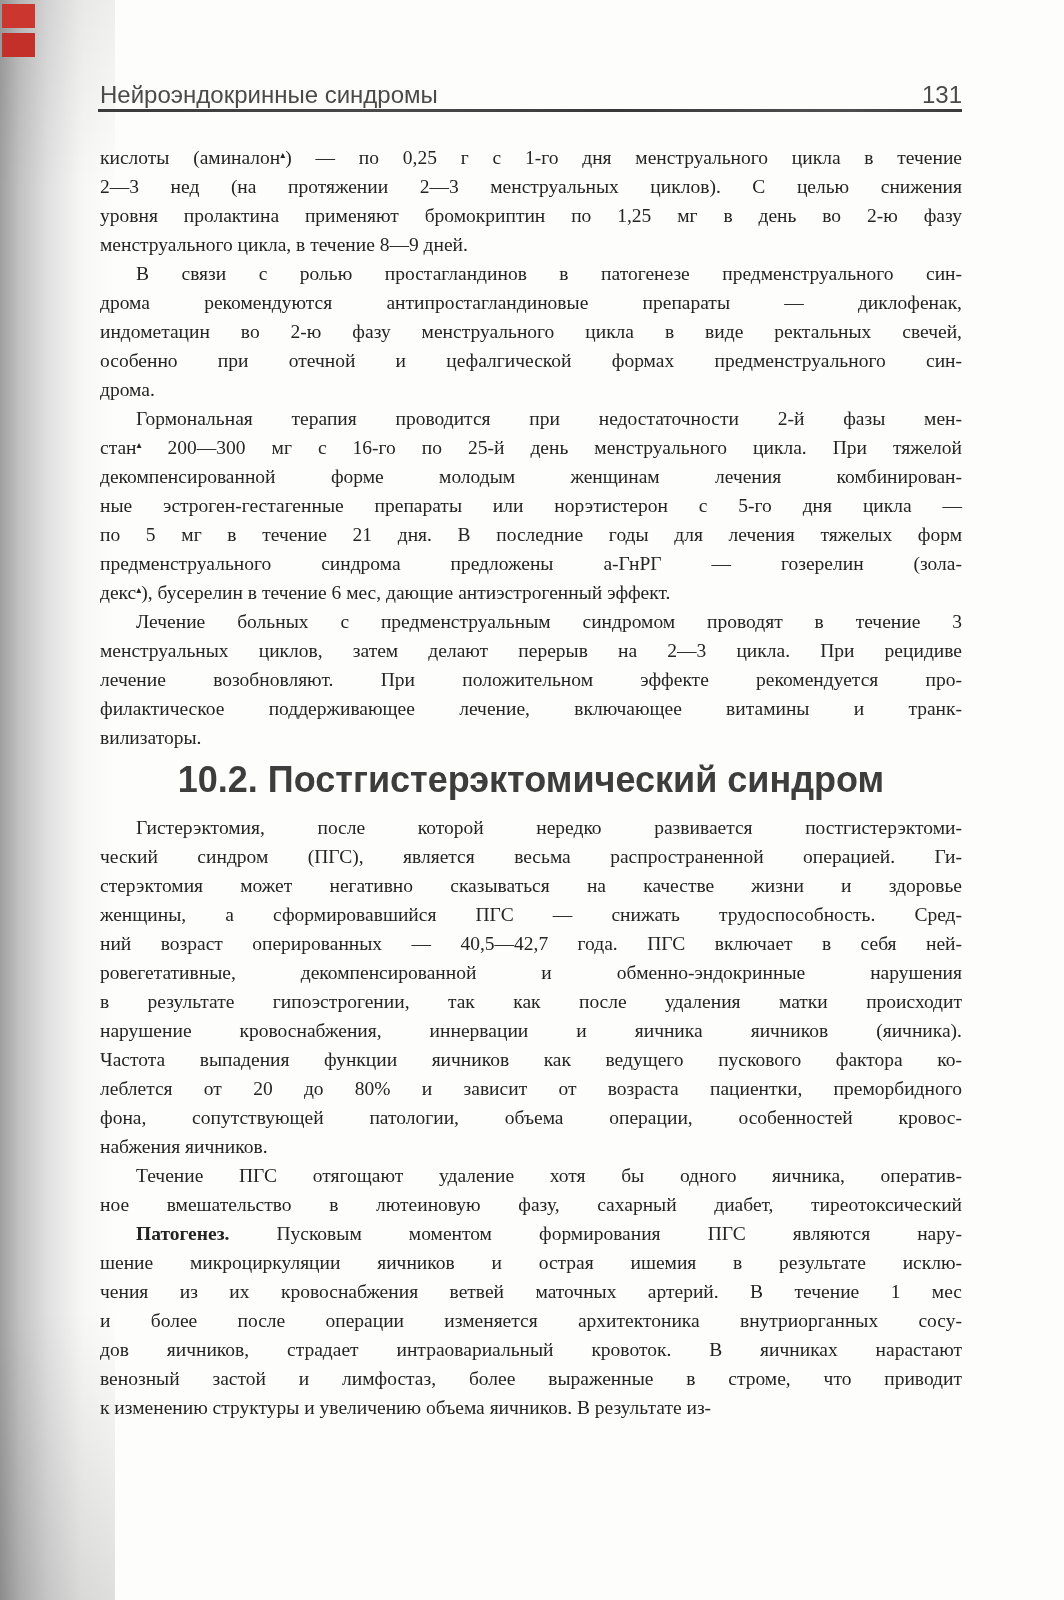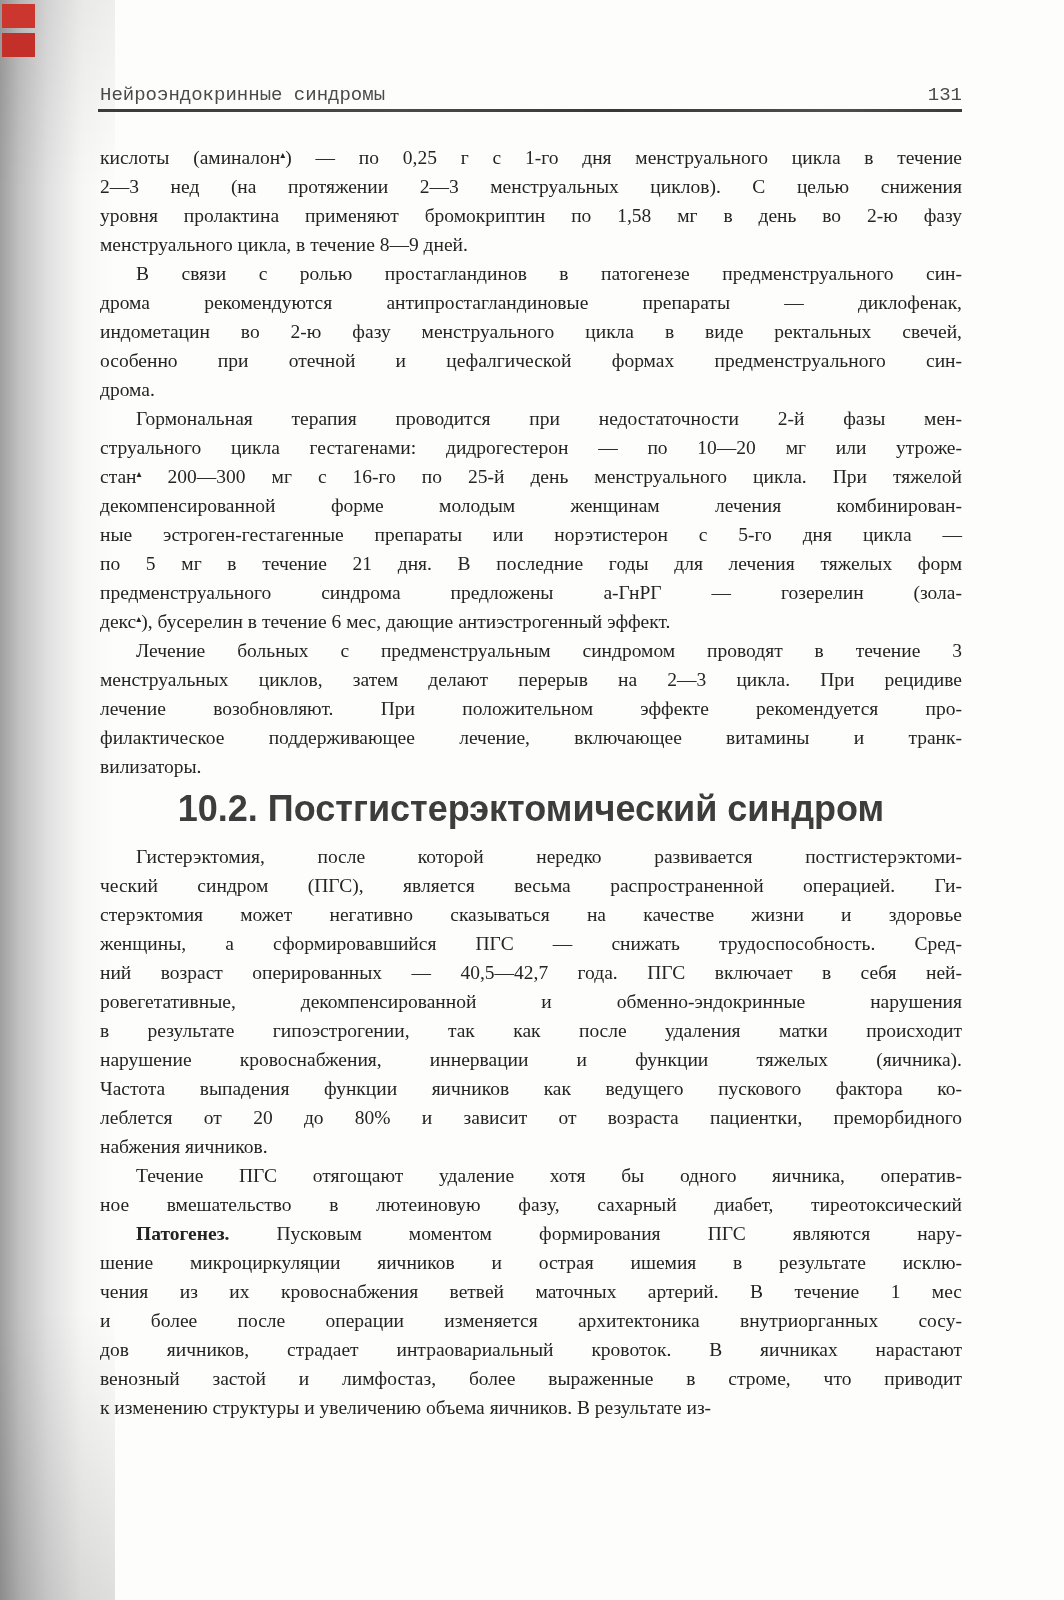--- a/index.html
+++ b/index.html
@@ -19,22 +19,22 @@
       linear-gradient(to right, #9f9f9f 0px, #c2c2c2 20px, #e0e0e0 48px, #f7f7f6 82px, #fdfdfc 115px);
     pointer-events:none;
   }
   .red-marker{position:absolute;left:2px;width:33px;height:24px;background:var(--red-marker,#cb372e);}
   .red-marker.m1{top:4px;}
   .red-marker.m2{top:33px;background:#c3302a;}
   .content-frame{position:absolute;left:100px;top:0;width:862px;}
   .running-header{
     margin-top:83px;
     display:flex;justify-content:space-between;align-items:baseline;
-    font-family:Liberation Mono, monospace;
-    font-size:19px;line-height:24px;color:#4a4a4a;
+    font-family:Liberation Sans, sans-serif;
+    font-size:24px;line-height:24px;color:#4a4a4a;
   }
   .header-rule{
     margin:2px 0 0 -2px;border:none;height:3px;width:864px;
     background:linear-gradient(to right,#3a3a3a 0%,#4a4a4a 35%,#383838 60%,#4f4f4f 85%,#3a3a3a 100%);
   }
   .page-body{margin-top:31px;font-size:19.5px;line-height:29px;}
   .paragraph{margin:0;}
   .line{
     text-align:justify;
     text-align-last:justify;
@@ -63,33 +63,32 @@
   <div class="content-frame">
     <div class="running-header">
       <span>Нейроэндокринные синдромы</span>
       <span>131</span>
     </div>
     <hr class="header-rule">
     <div class="page-body">
         <div class="paragraph">
           <div class="line first">кислоты (аминалон<sup class="tm">▴</sup>) — по 0,25 г с 1-го дня менструального цикла в течение</div>
           <div class="line">2—3 нед (на протяжении 2—3 менструальных циклов). С целью снижения</div>
-          <div class="line">уровня пролактина применяют бромокриптин по 1,58 мг в день во 2-ю фазу</div>
+          <div class="line">уровня пролактина применяют бромокриптин по 1,25 мг в день во 2-ю фазу</div>
           <div class="line last">менструального цикла, в течение 8—9 дней.</div>
         </div>
         <div class="paragraph indent">
           <div class="line first">В связи с ролью простагландинов в патогенезе предменструального син-</div>
           <div class="line">дрома рекомендуются антипростагландиновые препараты — диклофенак,</div>
           <div class="line">индометацин во 2-ю фазу менструального цикла в виде ректальных свечей,</div>
           <div class="line">особенно при отечной и цефалгической формах предменструального син-</div>
           <div class="line last">дрома.</div>
         </div>
         <div class="paragraph indent">
           <div class="line first">Гормональная терапия проводится при недостаточности 2-й фазы мен-</div>
-          <div class="line">струального цикла гестагенами: дидрогестерон — по 10—20 мг или утроже-</div>
           <div class="line">стан<sup class="tm">▴</sup> 200—300 мг с 16-го по 25-й день менструального цикла. При тяжелой</div>
           <div class="line">декомпенсированной форме молодым женщинам лечения комбинирован-</div>
           <div class="line">ные эстроген-гестагенные препараты или норэтистерон с 5-го дня цикла —</div>
           <div class="line">по 5 мг в течение 21 дня. В последние годы для лечения тяжелых форм</div>
           <div class="line">предменструального синдрома предложены а-ГнРГ — гозерелин (зола-</div>
           <div class="line last">декс<sup class="tm">▴</sup>), бусерелин в течение 6 мес, дающие антиэстрогенный эффект.</div>
         </div>
         <div class="paragraph indent">
           <div class="line first">Лечение больных с предменструальным синдромом проводят в течение 3</div>
           <div class="line">менструальных циклов, затем делают перерыв на 2—3 цикла. При рецидиве</div>
@@ -99,23 +98,24 @@
         </div>
         <h2 class="section-heading">10.2. Постгистерэктомический синдром</h2>
         <div class="paragraph indent">
           <div class="line first">Гистерэктомия, после которой нередко развивается постгистерэктоми-</div>
           <div class="line">ческий синдром (ПГС), является весьма распространенной операцией. Ги-</div>
           <div class="line">стерэктомия может негативно сказываться на качестве жизни и здоровье</div>
           <div class="line">женщины, а сформировавшийся ПГС — снижать трудоспособность. Сред-</div>
           <div class="line">ний возраст оперированных — 40,5—42,7 года. ПГС включает в себя ней-</div>
           <div class="line">ровегетативные, декомпенсированной и обменно-эндокринные нарушения</div>
           <div class="line">в результате гипоэстрогении, так как после удаления матки происходит</div>
-          <div class="line">нарушение кровоснабжения, иннервации и функции тяжелых (яичника).</div>
+          <div class="line">нарушение кровоснабжения, иннервации и яичника яичников (яичника).</div>
           <div class="line">Частота выпадения функции яичников как ведущего пускового фактора ко-</div>
           <div class="line">леблется от 20 до 80% и зависит от возраста пациентки, преморбидного</div>
+          <div class="line">фона, сопутствующей патологии, объема операции, особенностей кровос-</div>
           <div class="line last">набжения яичников.</div>
         </div>
         <div class="paragraph indent">
           <div class="line first">Течение ПГС отягощают удаление хотя бы одного яичника, оператив-</div>
           <div class="line">ное вмешательство в лютеиновую фазу, сахарный диабет, тиреотоксический</div>
         </div>
         <div class="paragraph indent">
           <div class="line first"><b>Патогенез.</b> Пусковым моментом формирования ПГС являются нару-</div>
           <div class="line">шение микроциркуляции яичников и острая ишемия в результате исклю-</div>
           <div class="line">чения из их кровоснабжения ветвей маточных артерий. В течение 1 мес</div>

